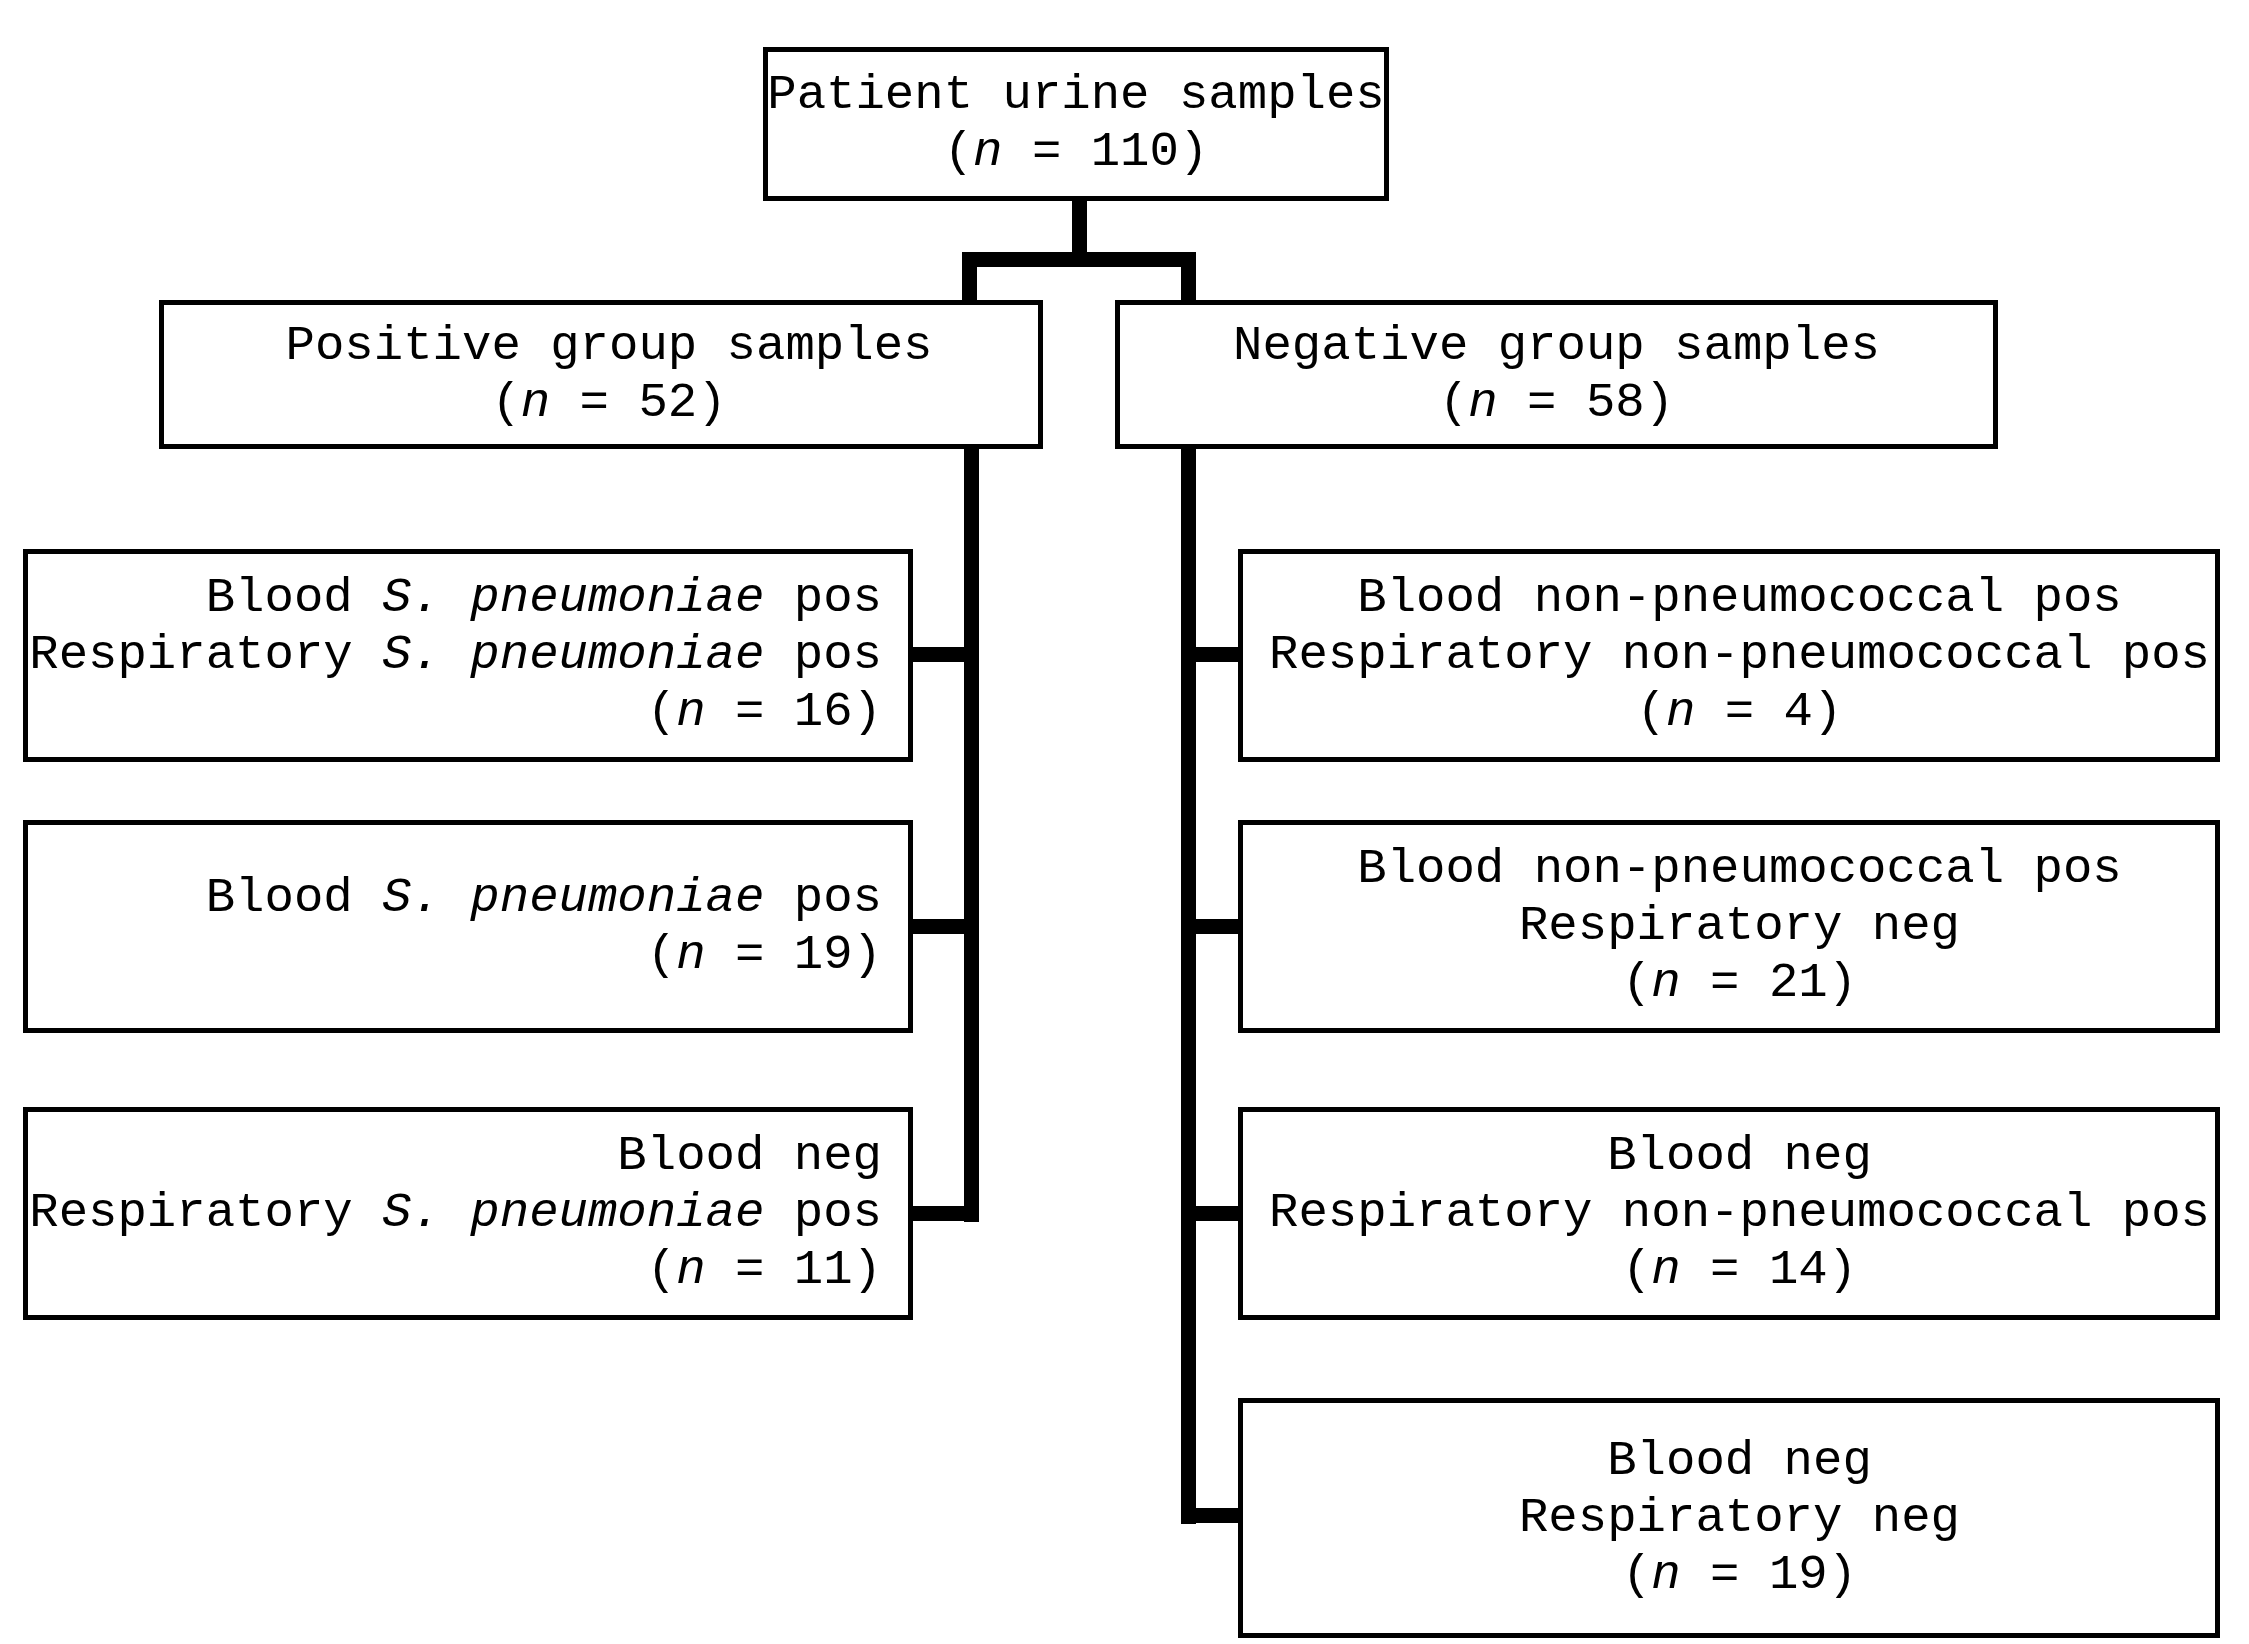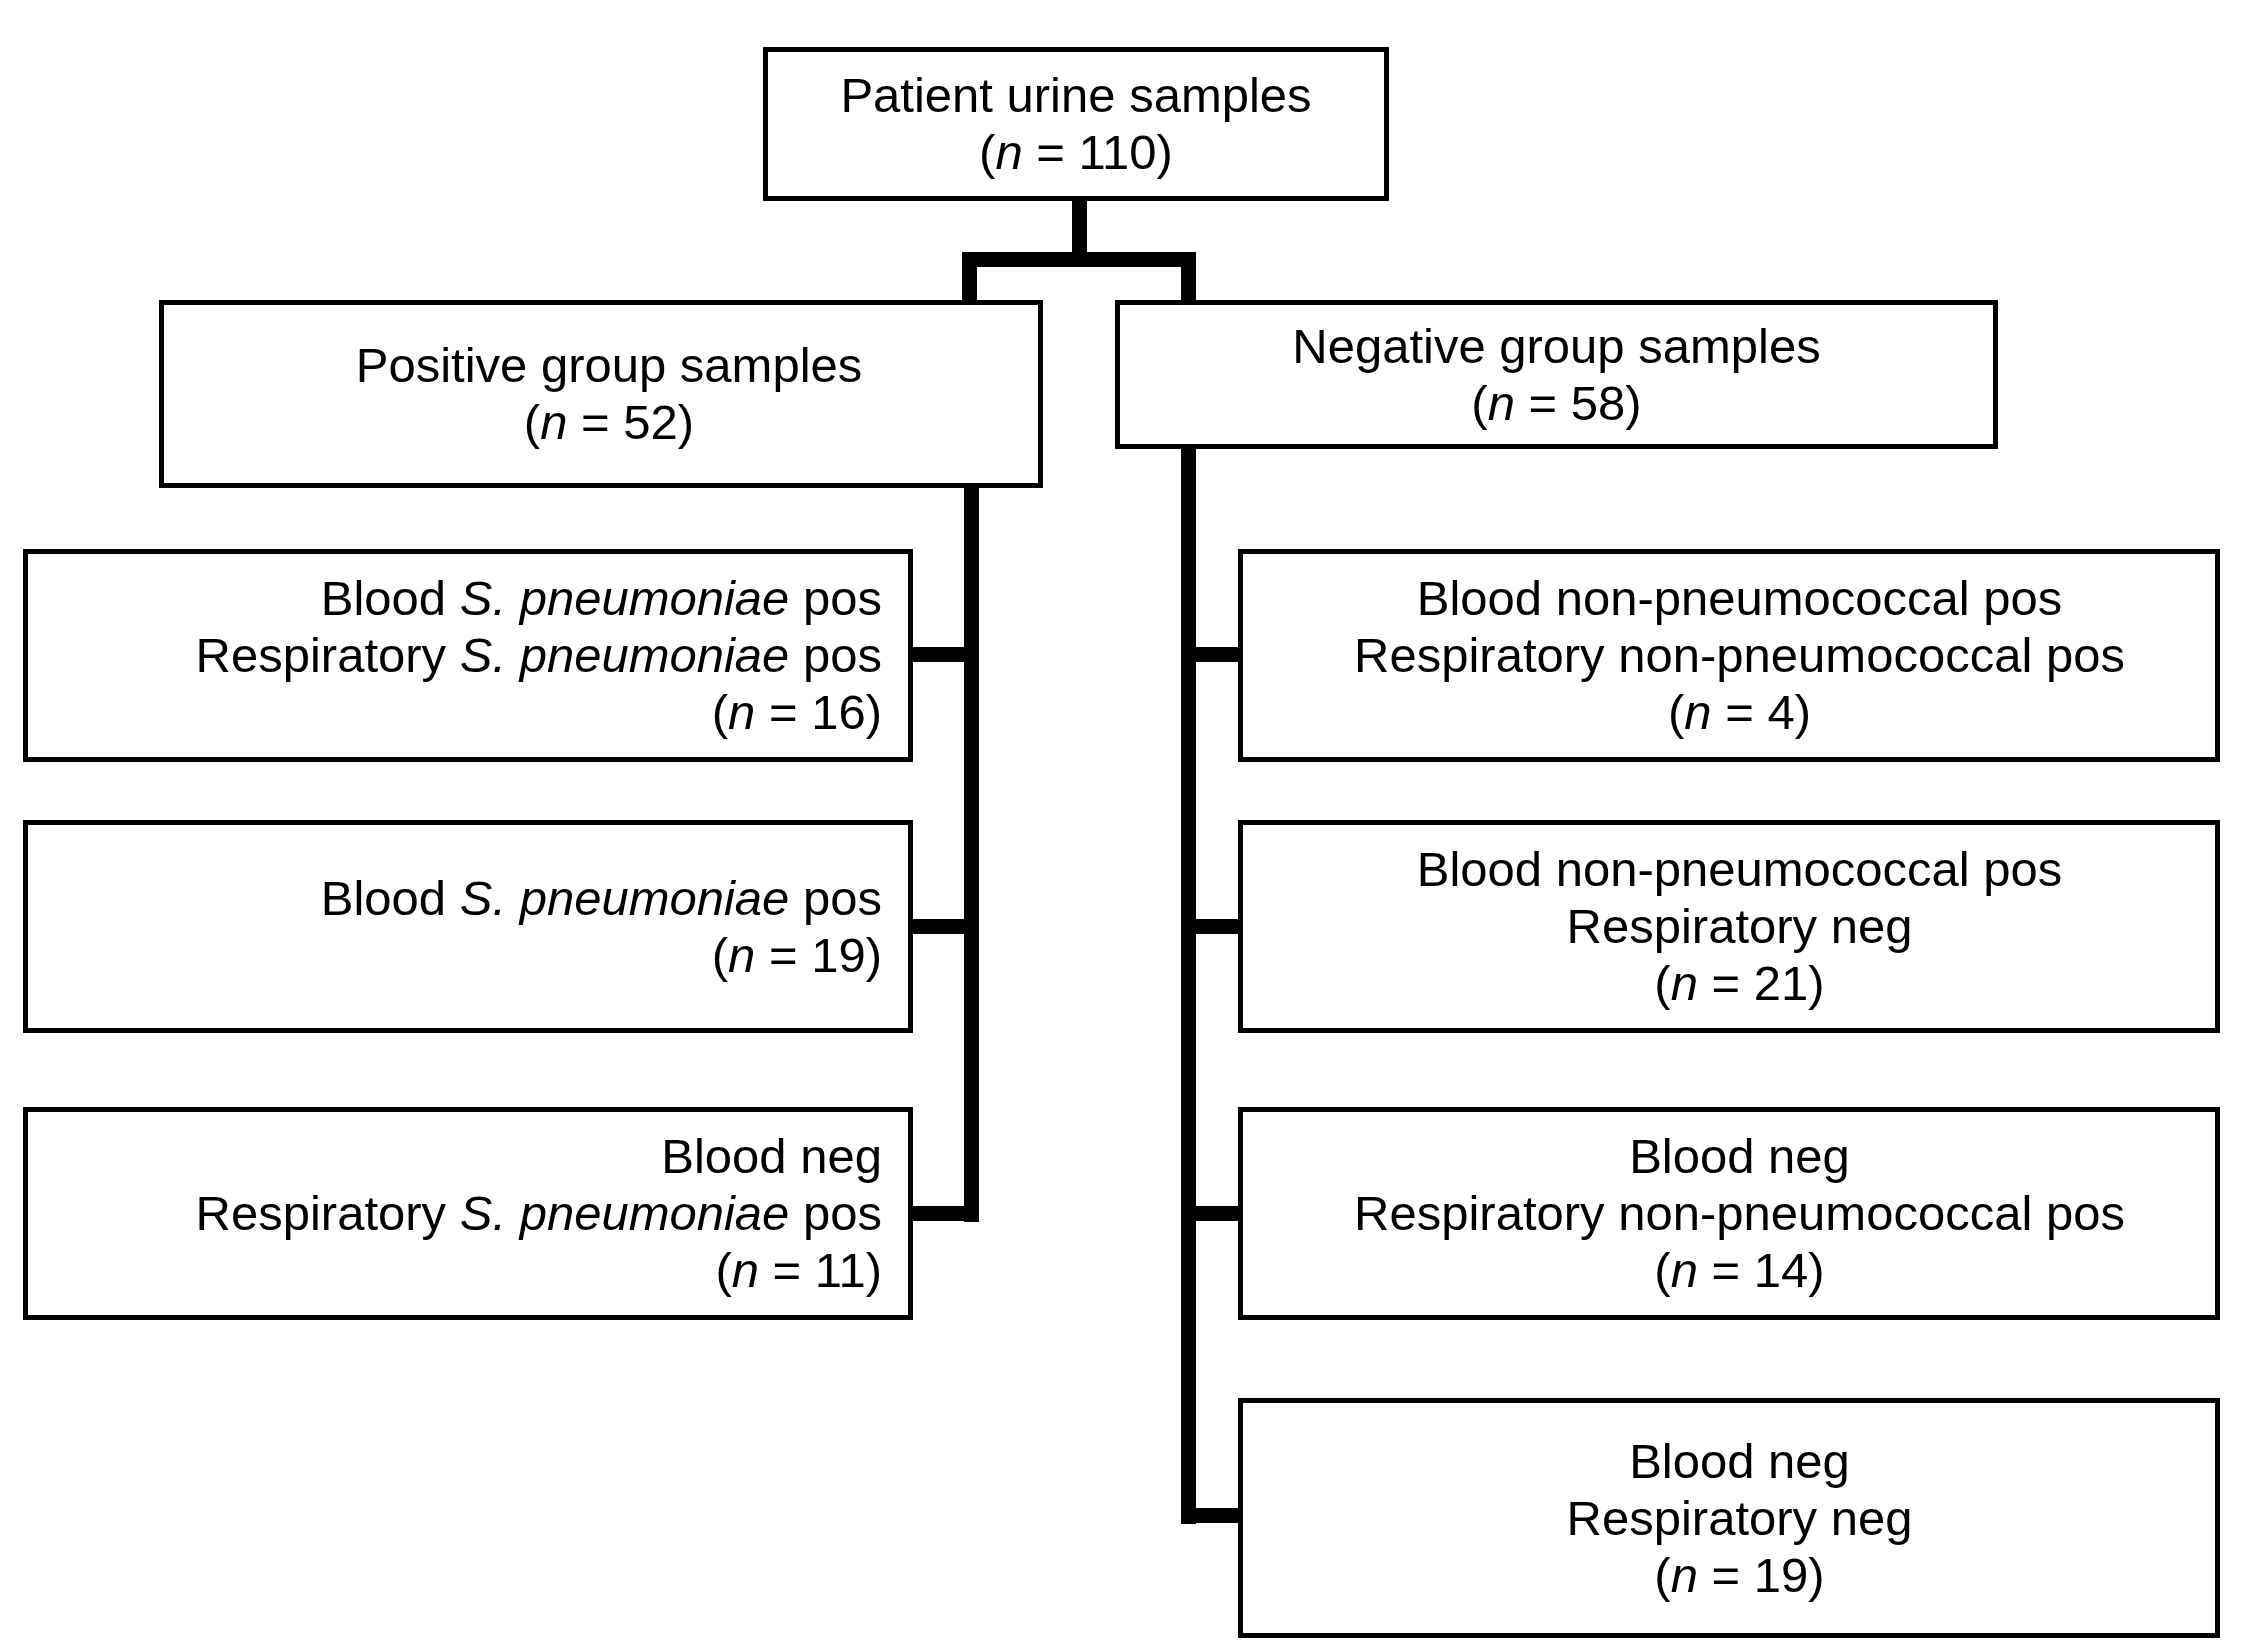--- a/index.html
+++ b/index.html
@@ -20,20 +20,21 @@
     position: absolute;
     background: #ffffff;
     border: 5.6px solid #000000;
     box-sizing: border-box;
     display: flex;
     flex-direction: column;
     justify-content: center;
     font-size: 49px;
     line-height: 57px;
     white-space: nowrap;
+    font-family: Liberation Mono, monospace;
   }
   .node.center { align-items: center; text-align: center; }
   .node.right  { text-align: right; padding-right: 26px; }
   .node.left   { text-align: center;  padding-left: 21px; }
   .conn {
     position: absolute;
     background: #000000;
   }
   .it { font-style: italic; }
 </style>
@@ -56,21 +57,21 @@
   <div class="conn" style="left:1196px; top:647px; width:42px; height:14.6px;"></div>
   <div class="conn" style="left:1196px; top:919px; width:42px; height:14.6px;"></div>
   <div class="conn" style="left:1196px; top:1206px; width:42px; height:14.6px;"></div>
   <div class="conn" style="left:1196px; top:1508px; width:42px; height:14.6px;"></div>
 
   <div class="node center" style="left:763px; top:47px; width:626px; height:154px;">
       <div class="line"><span>Patient urine samples</span></div>
       <div class="line"><span>(</span><span class="it">n</span><span> = 110)</span></div>
     </div>
 
-  <div class="node center" style="left:159px; top:300px; width:884px; height:188px;padding-left:16px;">
+  <div class="node center" style="left:159px; top:300px; width:884px; height:149px;padding-left:16px;">
       <div class="line"><span>Positive group samples</span></div>
       <div class="line"><span>(</span><span class="it">n</span><span> = 52)</span></div>
     </div>
 
   <div class="node center" style="left:1115px; top:300px; width:883px; height:149px;">
       <div class="line"><span>Negative group samples</span></div>
       <div class="line"><span>(</span><span class="it">n</span><span> = 58)</span></div>
     </div>
 
   <div class="node right" style="left:23px; top:549px; width:890px; height:213px;">

